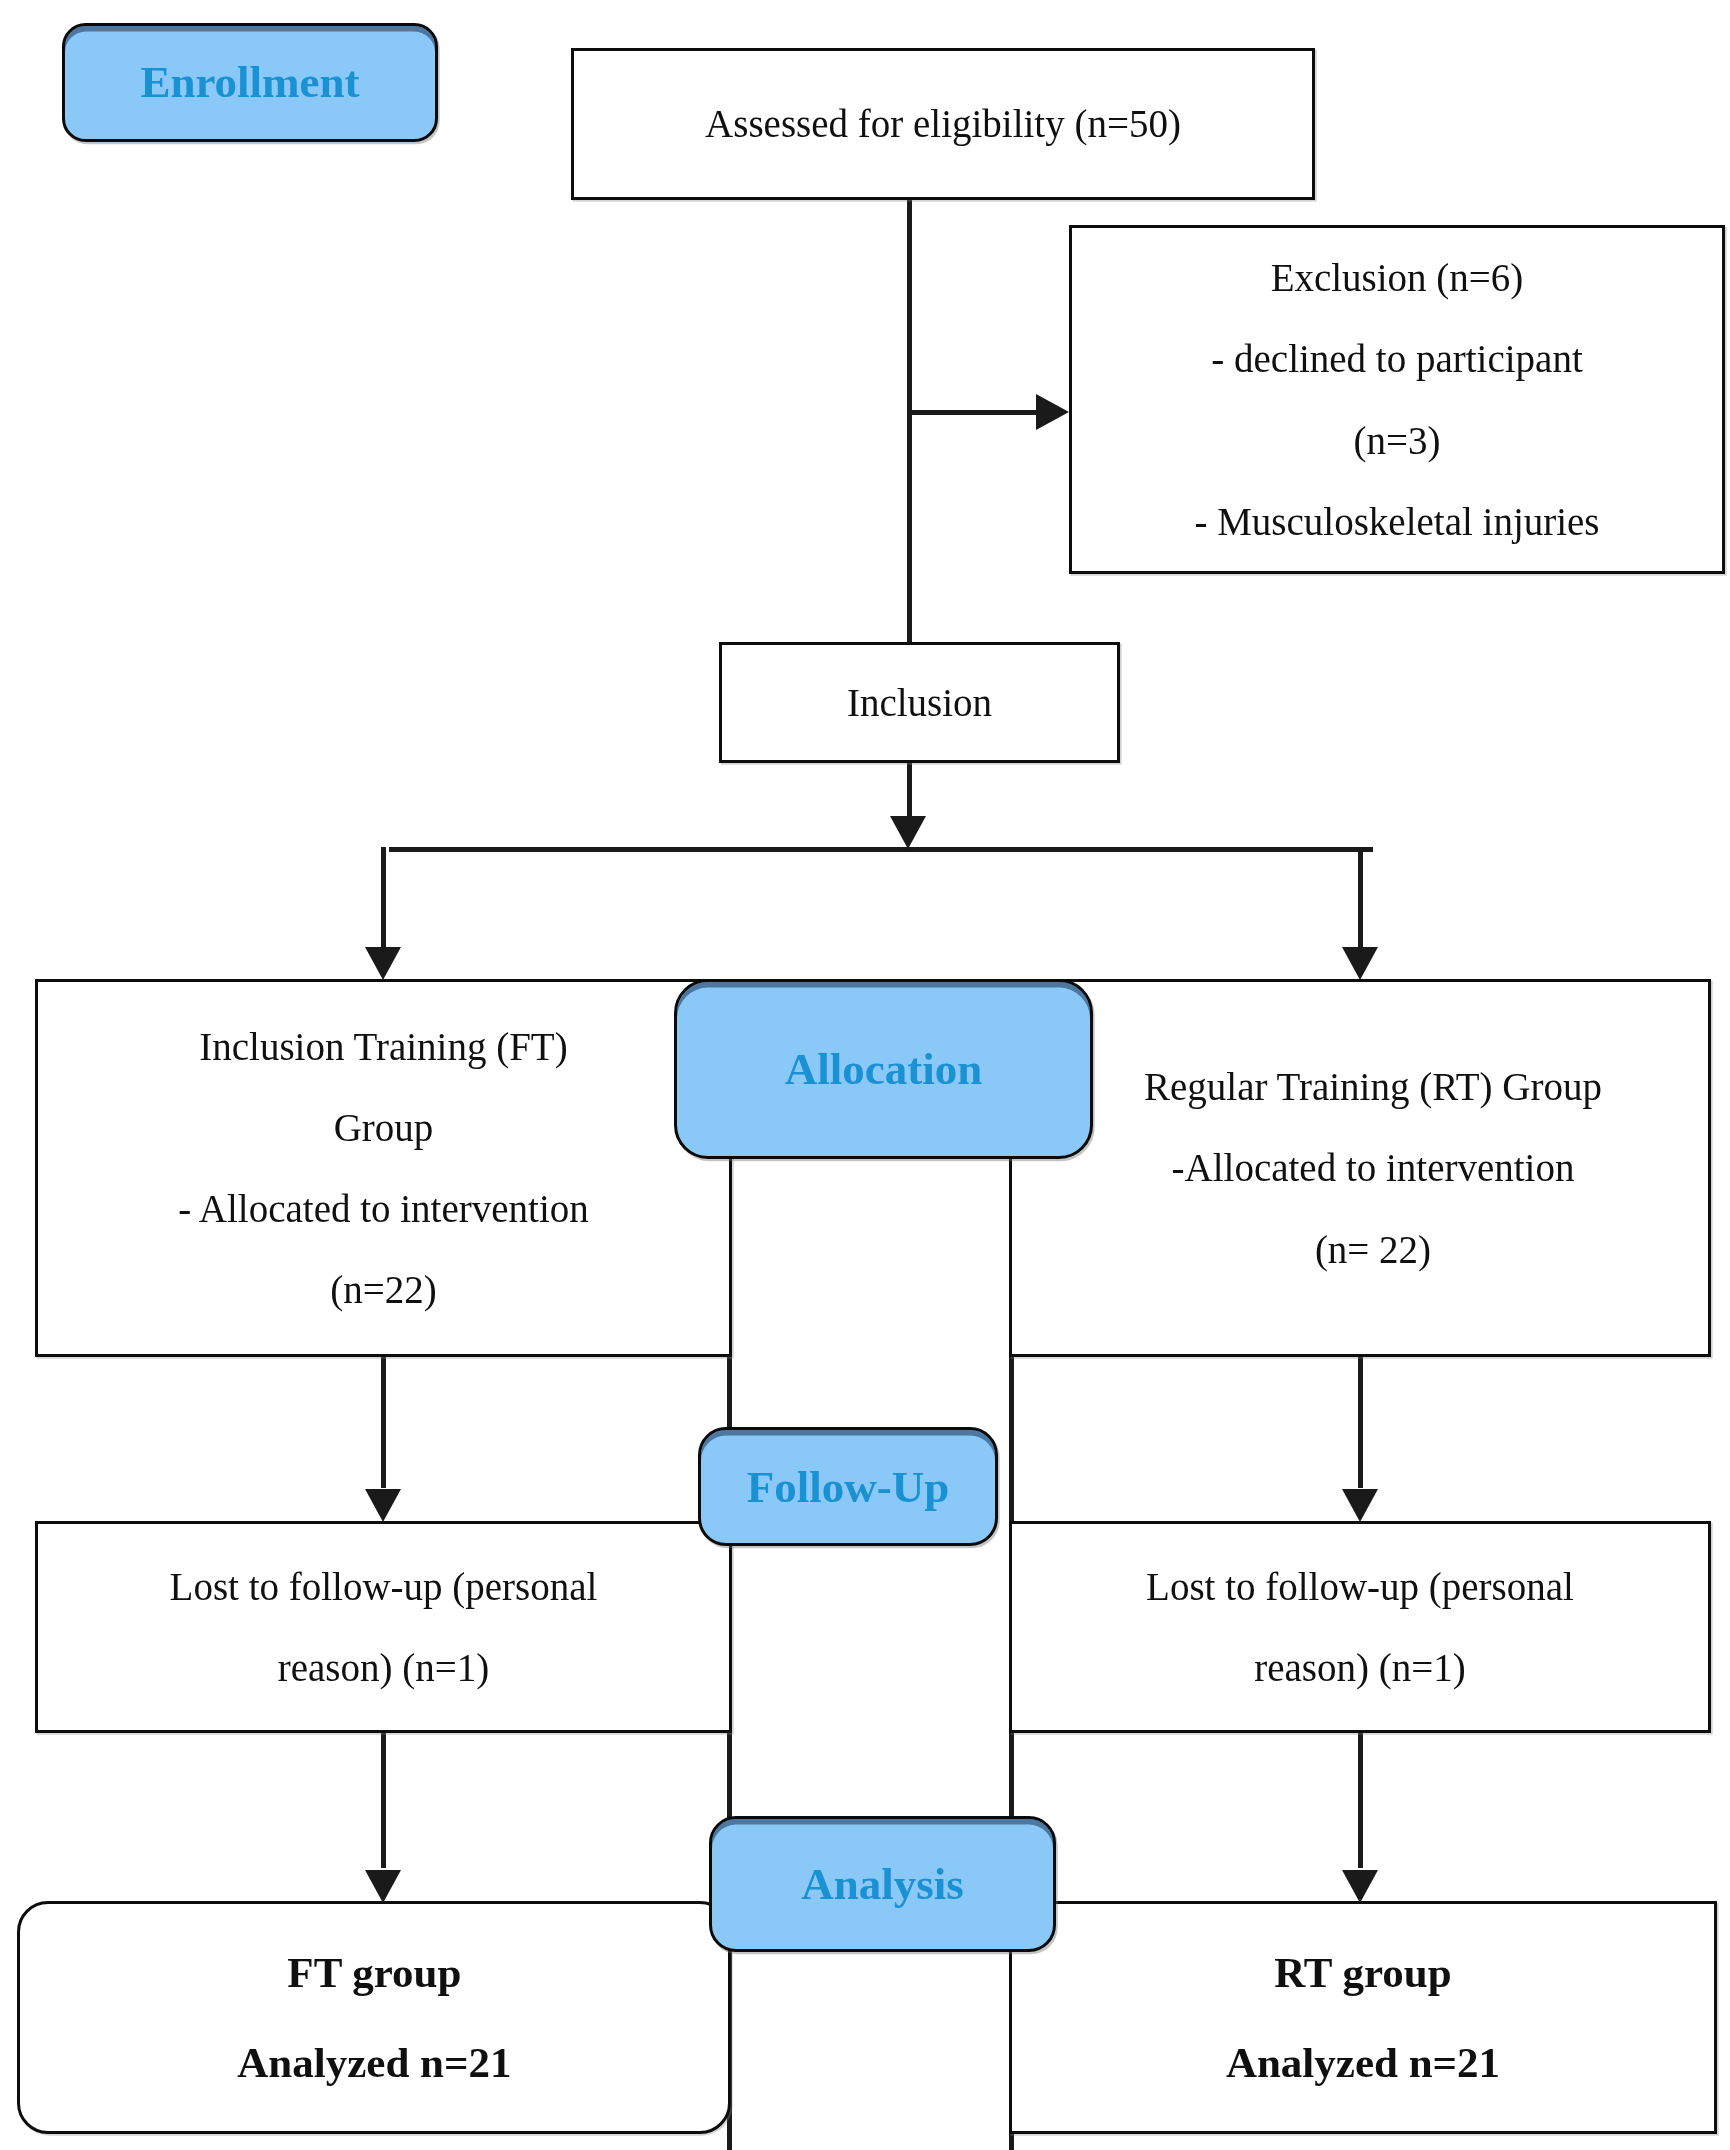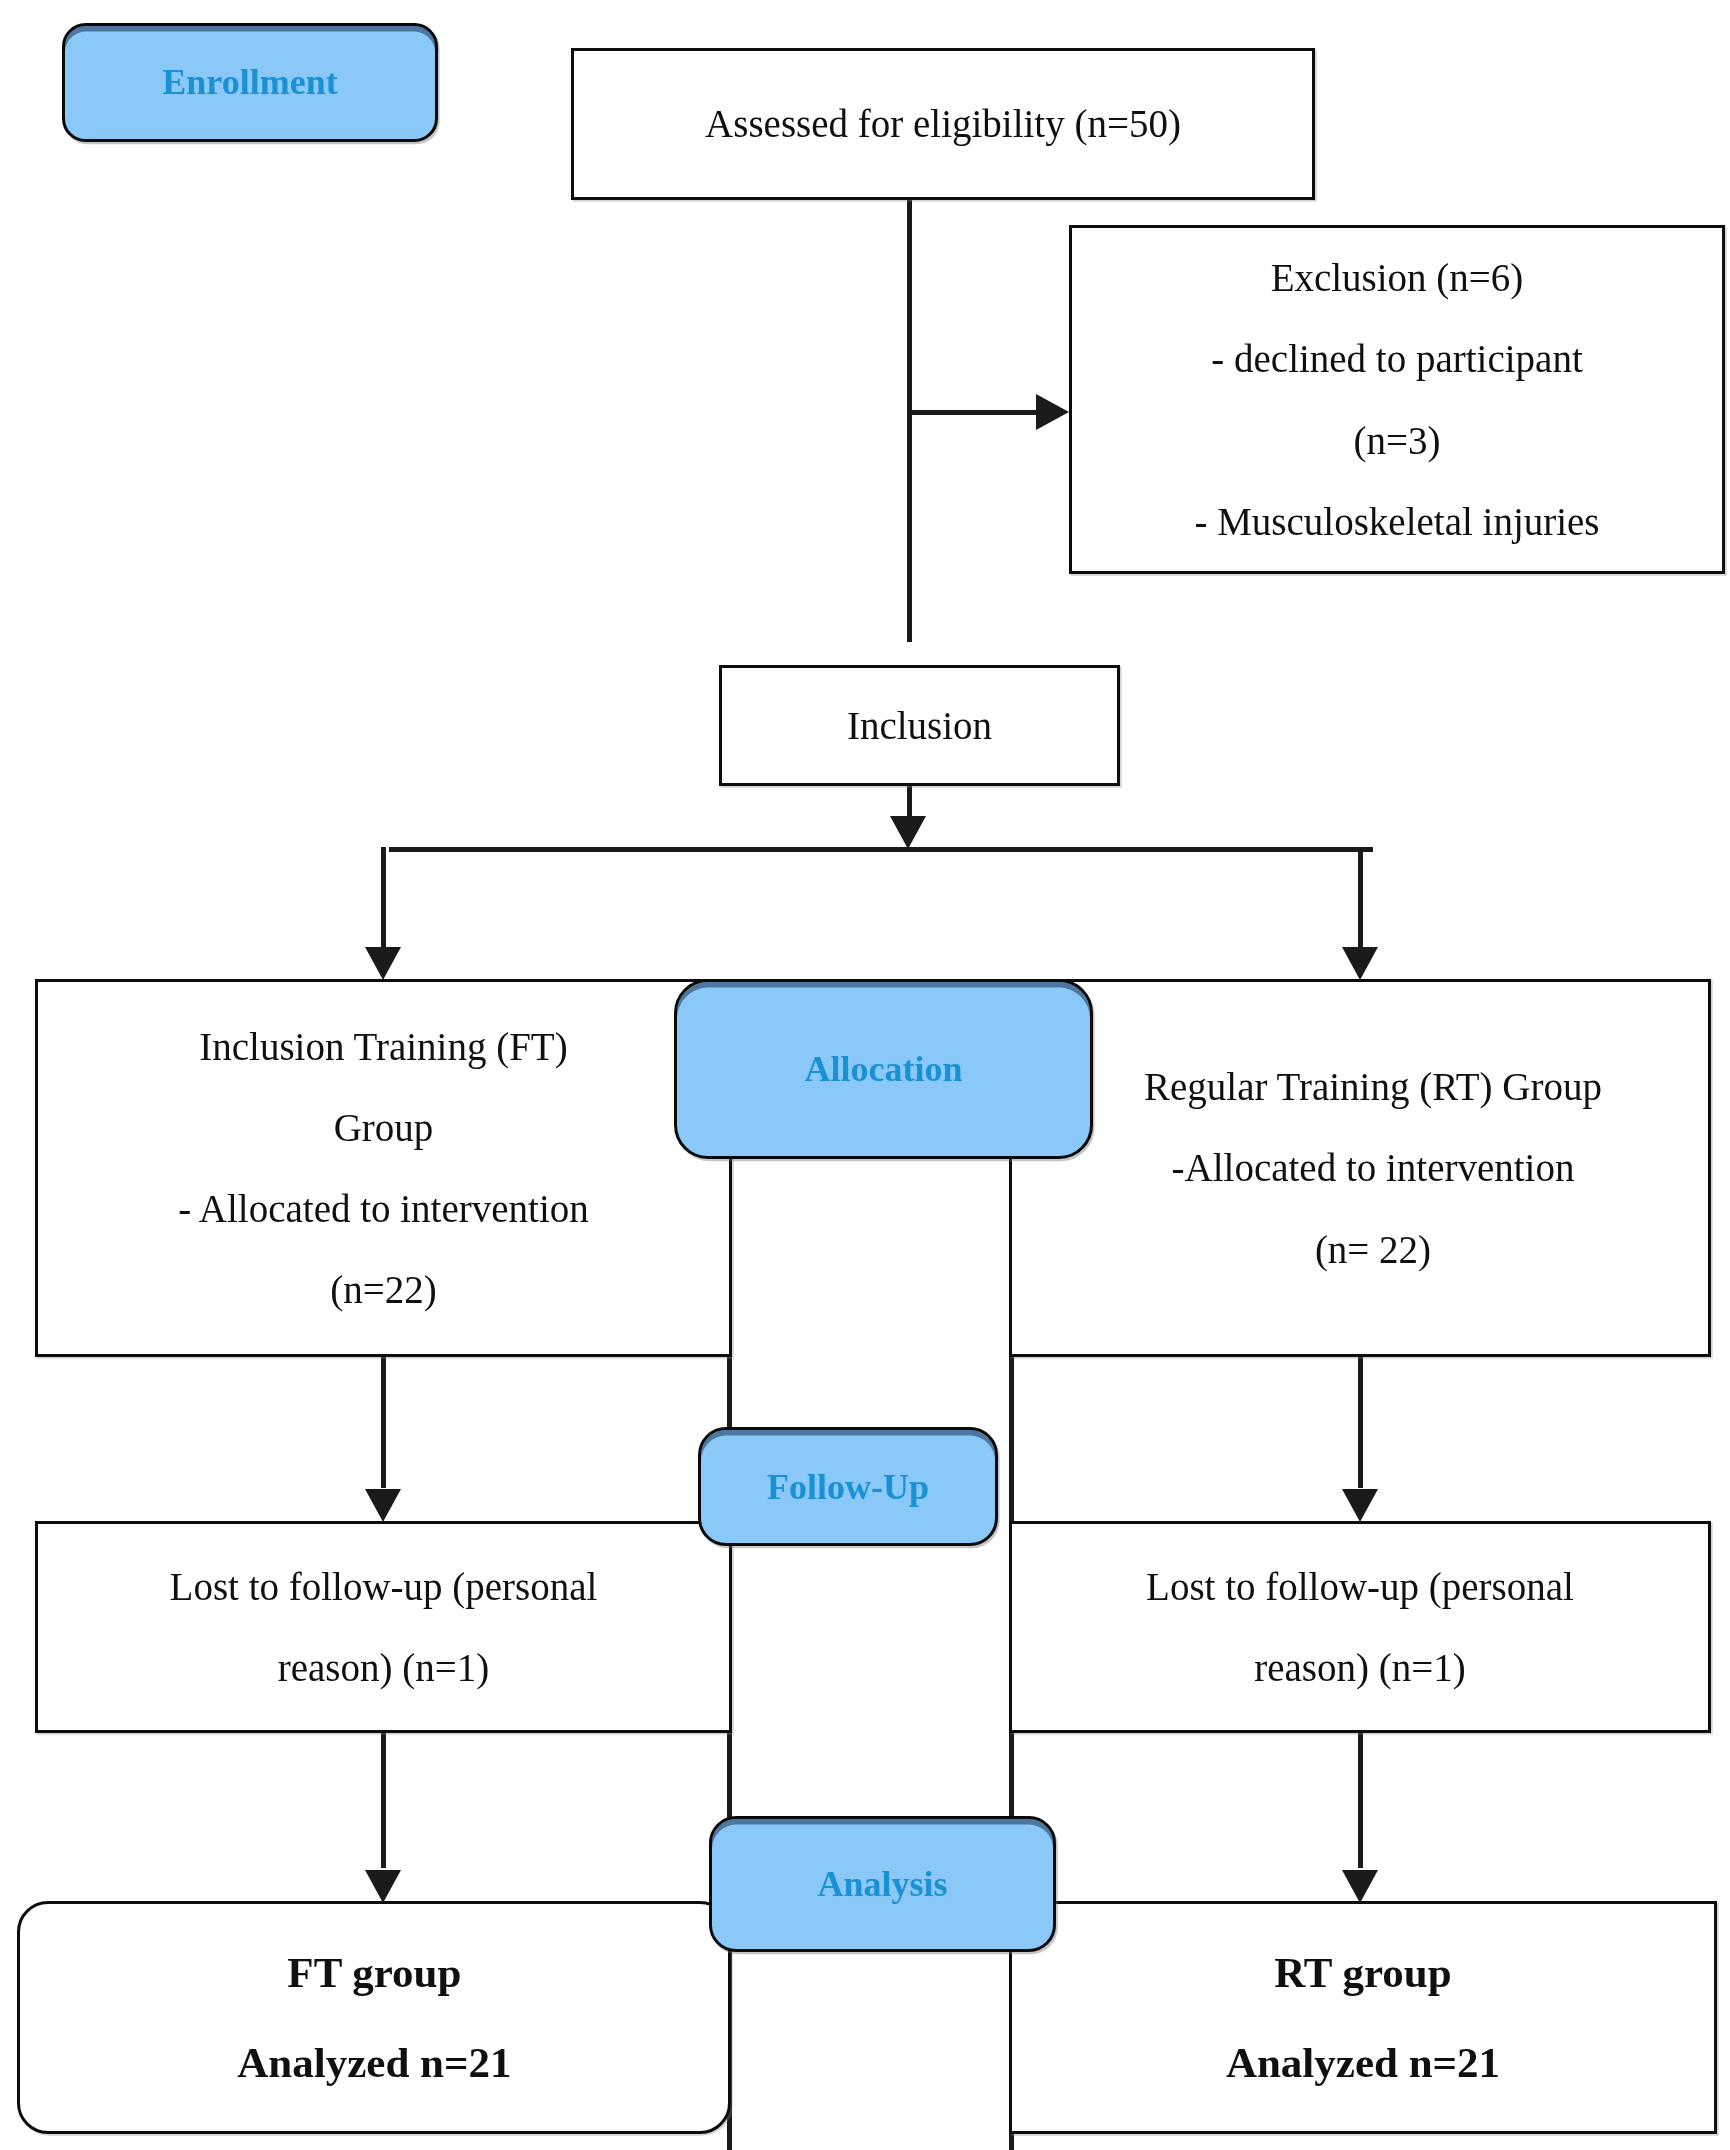--- a/index.html
+++ b/index.html
@@ -23,21 +23,21 @@
   .box{position:absolute;background:#ffffff;border:3.9px solid #0d0d0d;
     box-sizing:border-box;display:flex;flex-direction:column;
     justify-content:center;align-items:center;text-align:center;
     color:#101010;font-size:39px;
     box-shadow:1.7px 1.7px 0 rgba(130,130,130,0.35);}
   .box .tl{line-height:2.08;white-space:nowrap;}
   .box.bold .tl{font-weight:bold;font-size:43px;}
   
   .phase{position:absolute;background:#8AC8F8;border:3.4px solid #0a0a0a;
     box-sizing:border-box;display:flex;justify-content:center;align-items:center;
-    text-align:center;font-weight:bold;color:#1991D3;font-size:36px;
+    text-align:center;font-weight:bold;color:#1991D3;font-size:45px;
     box-shadow:inset 0 5.6px 0 rgba(28,52,88,0.55), 1.7px 2.3px 0 rgba(110,110,110,0.4);}
 </style>
 </head>
 <body>
 
 <div id="canvas">
 
   <div class="ln" style="left:907px;top:200px;width:4.5px;height:442px;"></div>
   <div class="ln" style="left:907px;top:410px;width:129px;height:4.5px;"></div>
   <div class="ln" style="left:907px;top:763px;width:4.5px;height:53px;"></div>
@@ -55,21 +55,21 @@
     <div class="tl">Assessed for eligibility (n=50)</div>
   </div>
 
   <div class="box" style="left:1069px;top:225px;width:656px;height:349px;">
     <div class="tl">Exclusion (n=6)</div>
     <div class="tl">- declined to participant</div>
     <div class="tl">(n=3)</div>
     <div class="tl">- Musculoskeletal injuries</div>
   </div>
 
-  <div class="box" style="left:719px;top:665px;width:401px;height:121px;">
+  <div class="box" style="left:719px;top:642px;width:401px;height:121px;">
     <div class="tl">Inclusion</div>
   </div>
 
   <div class="box" style="left:35px;top:979px;width:697px;height:378px;">
     <div class="tl">Inclusion Training (FT)</div>
     <div class="tl">Group</div>
     <div class="tl">- Allocated to intervention</div>
     <div class="tl">(n=22)</div>
   </div>
 

